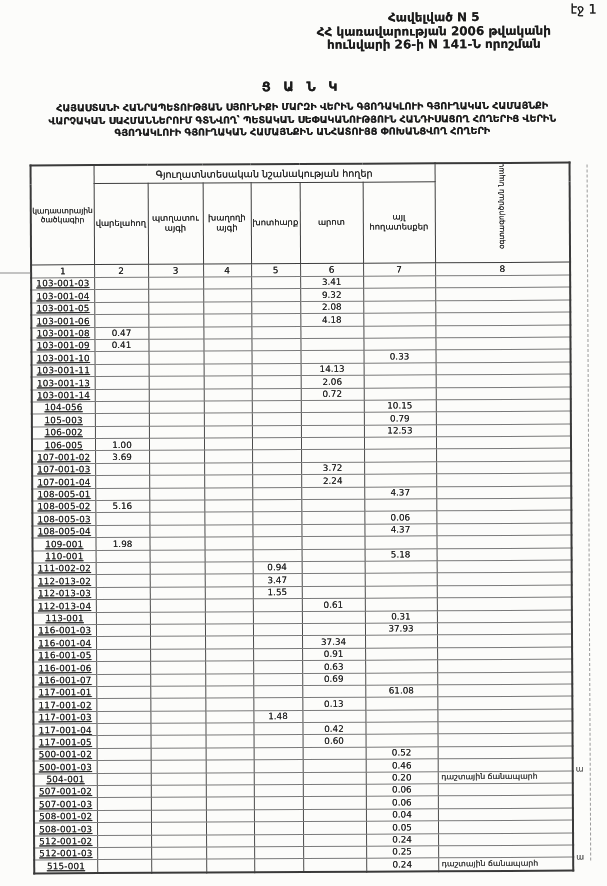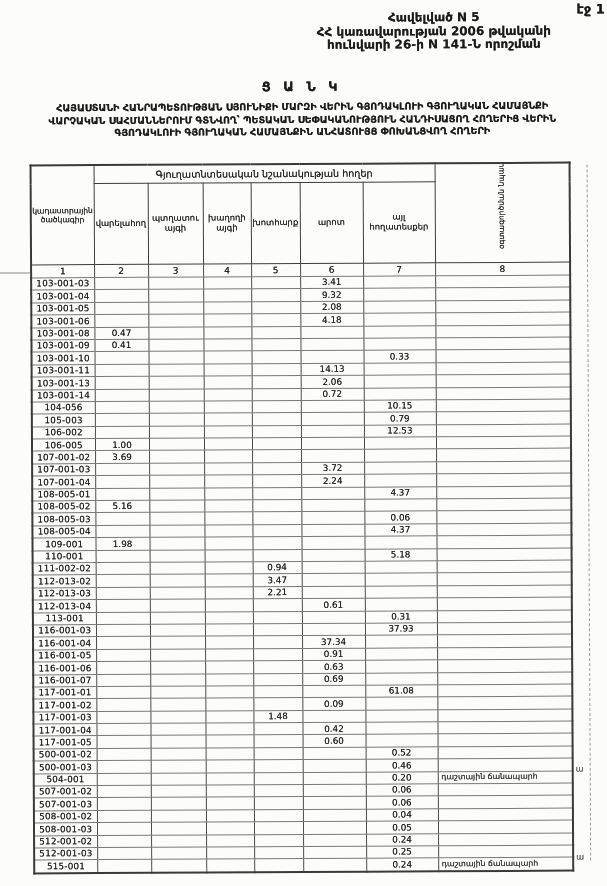--- a/index.html
+++ b/index.html
@@ -1,20 +1,20 @@
 <!DOCTYPE html>
 <html><head>
 <meta charset="utf-8">
 <style>
   html,body{margin:0;padding:0;background:#ffffff;}
   .canvas{position:relative;width:607px;height:886px;background:#fcfcfa;overflow:hidden;
           font-family:"DejaVu Sans","Liberation Sans",sans-serif;color:#1b1b1b;}
   .sheet{position:absolute;inset:0;transform:rotate(-0.3deg);transform-origin:50% 50%;
          text-shadow:0 0 0.5px rgba(45,45,45,0.85);}
-  .page-num{position:absolute;top:3px;right:0;font-size:13px;font-weight:bold;}
+  .page-num{position:absolute;top:3px;right:8px;font-size:13px;font-weight:normal;}
   .appendix{position:absolute;top:12px;left:278px;width:316px;text-align:center;
             font-size:12px;font-weight:bold;line-height:13.5px;}
   .doc-title{position:absolute;top:79px;left:0;width:607px;text-align:center;
              font-size:13px;font-weight:bold;letter-spacing:4px;}
   .doc-subtitle{position:absolute;top:101px;left:34px;width:540px;text-align:center;
                 font-size:9.6px;font-weight:bold;line-height:12.6px;}
   table.land-table{position:absolute;top:163px;left:31px;width:539px;
                    border-collapse:collapse;table-layout:fixed;
                    border:2px solid #3a3a3a;}
   .land-table th,.land-table td{
@@ -24,21 +24,21 @@
   .land-table thead th{border-color:#3d3d3d;font-weight:normal;}
   .h-group{height:17px;font-size:9.6px;text-align:center;}
   .r-sub th{height:80px;font-size:8.4px;line-height:9.6px;text-align:center;vertical-align:middle;}
   .h-code{font-size:7.6px;line-height:9px;vertical-align:middle;text-align:center;padding:0 2px;}
   .h-purpose{vertical-align:middle;text-align:center;}
   .vert{display:inline-block;writing-mode:vertical-rl;transform:rotate(180deg);
         font-size:7.5px;line-height:8.5px;max-height:76px;white-space:nowrap;}
   .r-num td{height:12px;font-size:9px;text-align:center;line-height:11px;}
   tbody td{height:11.4px;font-size:8.8px;line-height:10.5px;text-align:center;
            white-space:nowrap;color:#222;}
-  tbody td.c-code{letter-spacing:0.2px;}
+  tbody td.c-code{letter-spacing:0.2px;text-decoration:underline;}
   tbody td.c-note{text-align:left;font-size:7.8px;padding-left:3px;color:#333;}
   .margin-mark{position:absolute;left:574px;font-size:8px;color:#666;}
   .mark-1{top:766px;} .mark-2{top:854px;}
   .edge-line{position:absolute;top:166px;left:588px;height:696px;width:0;
              border-left:1px dashed #9a9a9a;}
   .margin-line{position:absolute;top:271px;left:0;width:31px;height:0;border-top:1px solid #8a8a8a;}
 </style>
 </head>
 <body>
 
@@ -343,21 +343,21 @@
             <td>3.47</td>
             <td></td>
             <td></td>
             <td class="c-note"></td>
           </tr>
           <tr>
             <td class="c-code">112-013-03</td>
             <td></td>
             <td></td>
             <td></td>
-            <td>2.21</td>
+            <td>1.55</td>
             <td></td>
             <td></td>
             <td class="c-note"></td>
           </tr>
           <tr>
             <td class="c-code">112-013-04</td>
             <td></td>
             <td></td>
             <td></td>
             <td></td>
@@ -434,21 +434,21 @@
             <td></td>
             <td>61.08</td>
             <td class="c-note"></td>
           </tr>
           <tr>
             <td class="c-code">117-001-02</td>
             <td></td>
             <td></td>
             <td></td>
             <td></td>
-            <td>0.09</td>
+            <td>0.13</td>
             <td></td>
             <td class="c-note"></td>
           </tr>
           <tr>
             <td class="c-code">117-001-03</td>
             <td></td>
             <td></td>
             <td></td>
             <td>1.48</td>
             <td></td>

